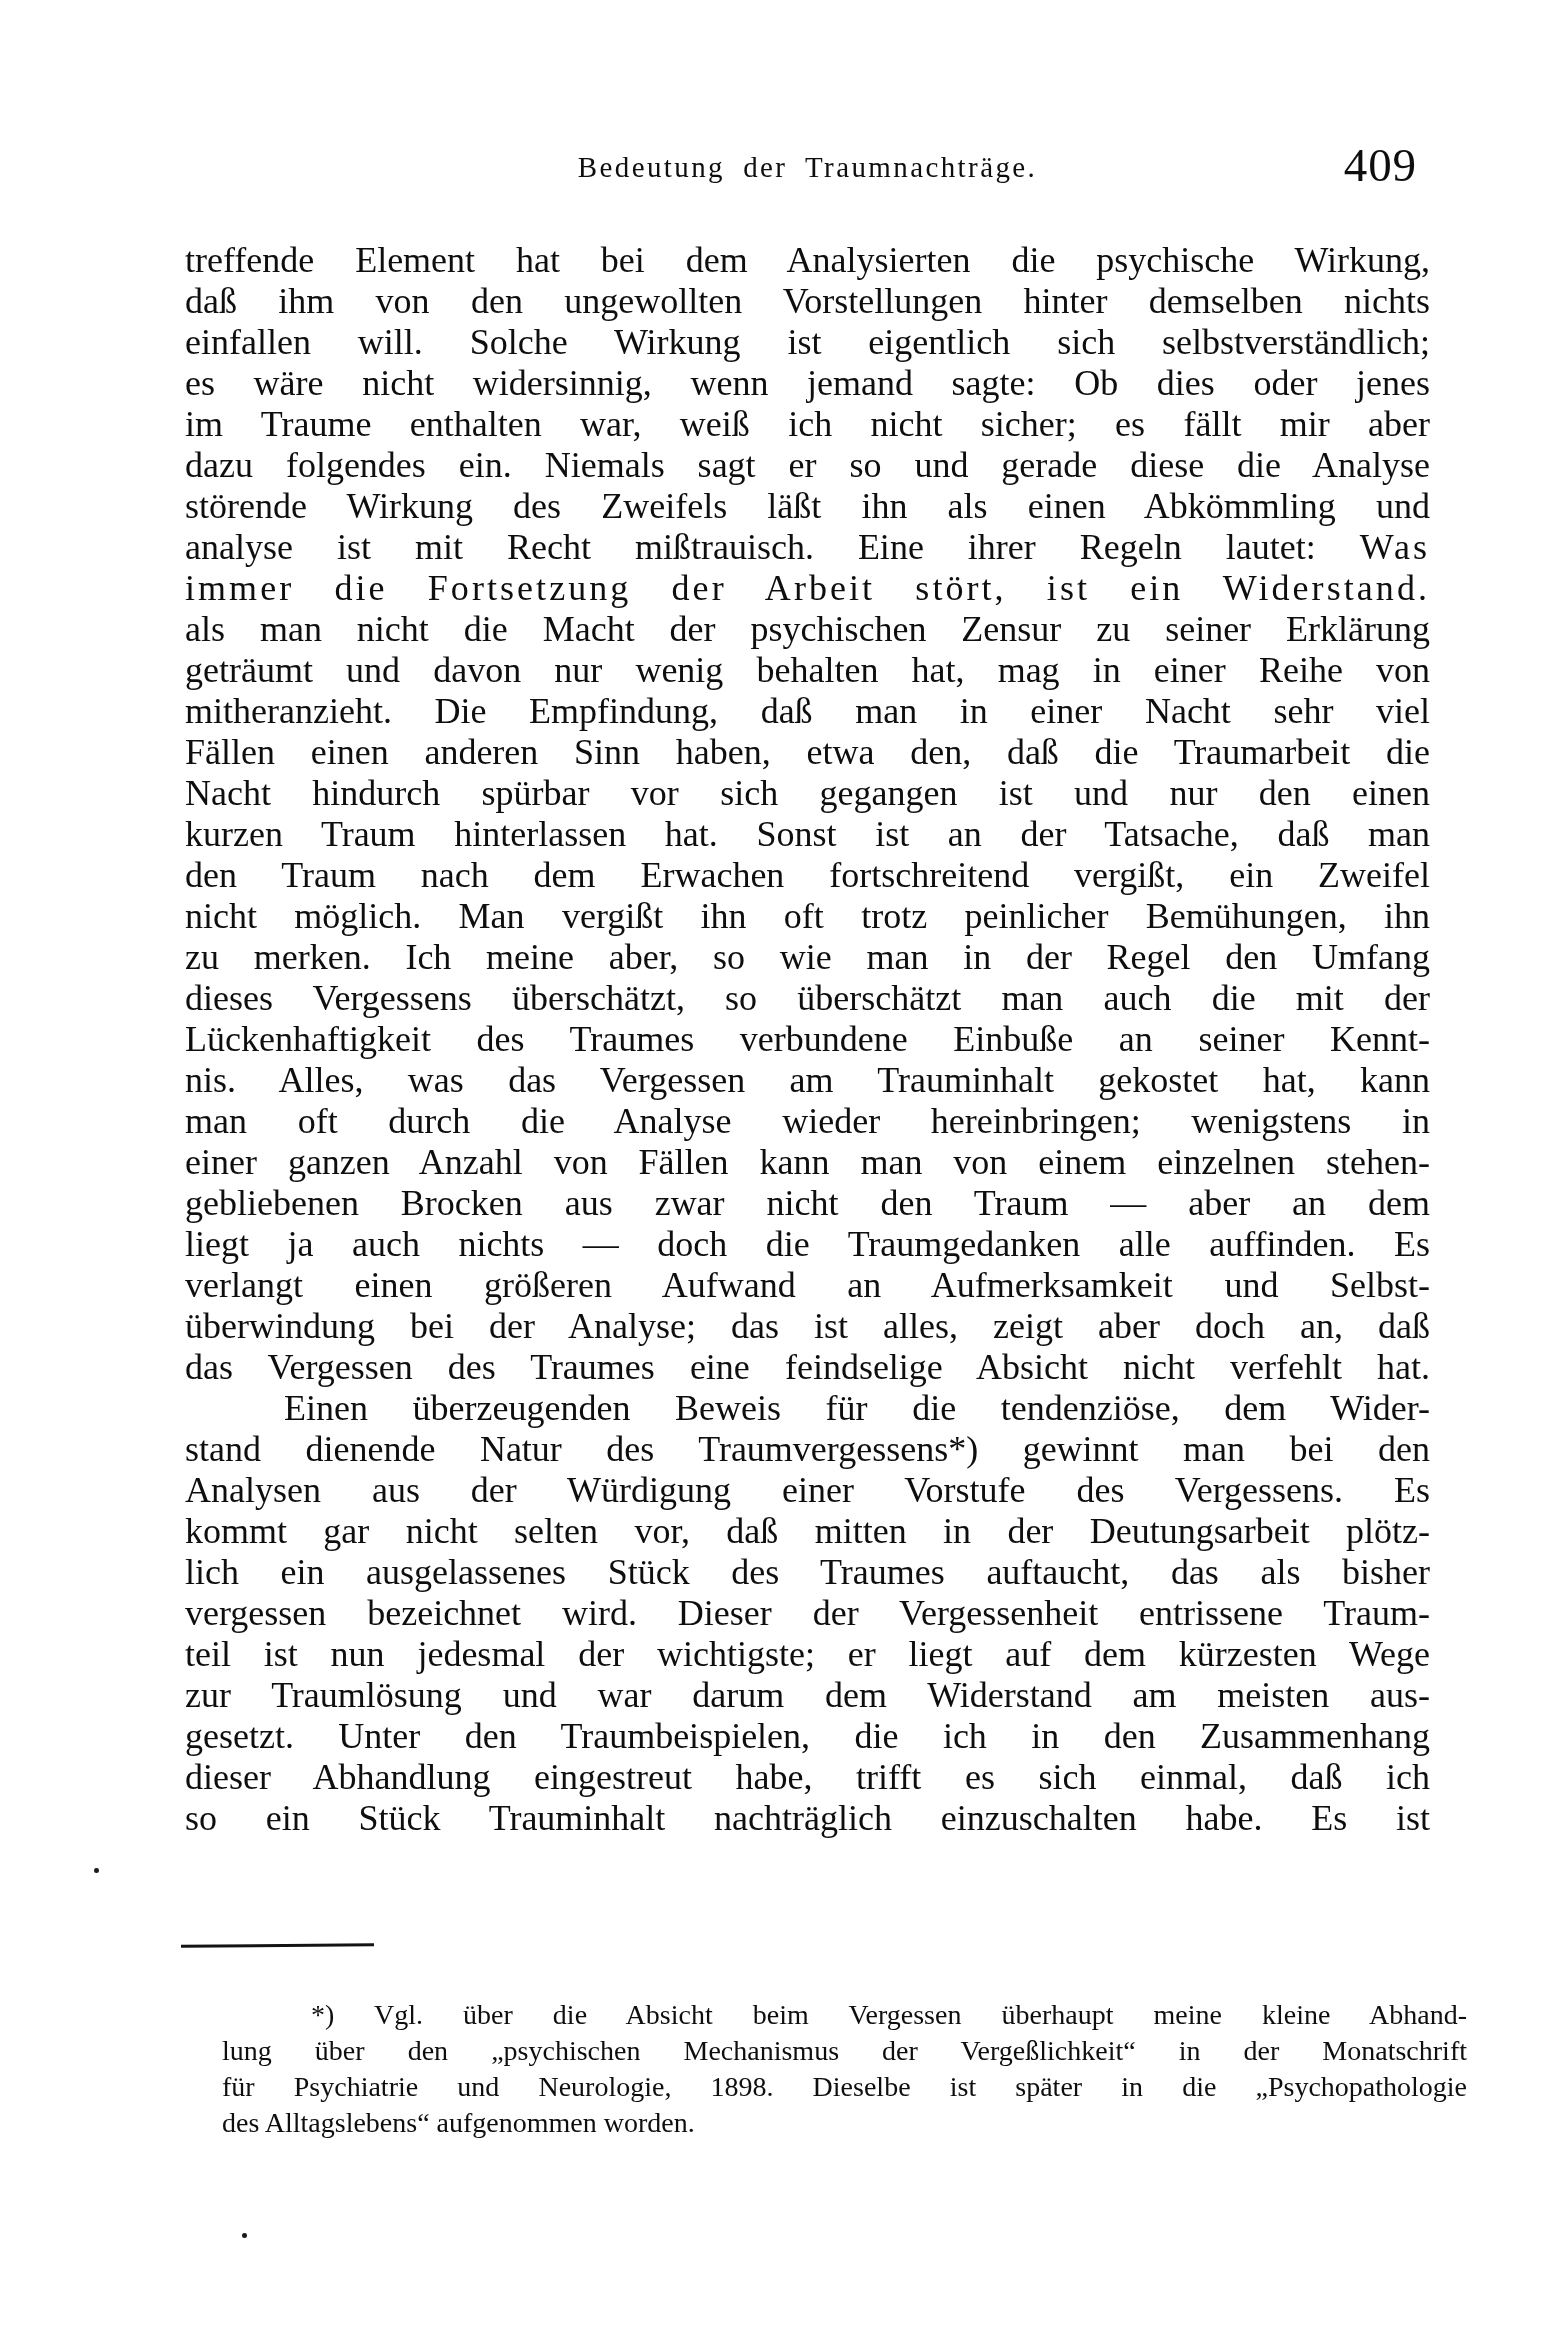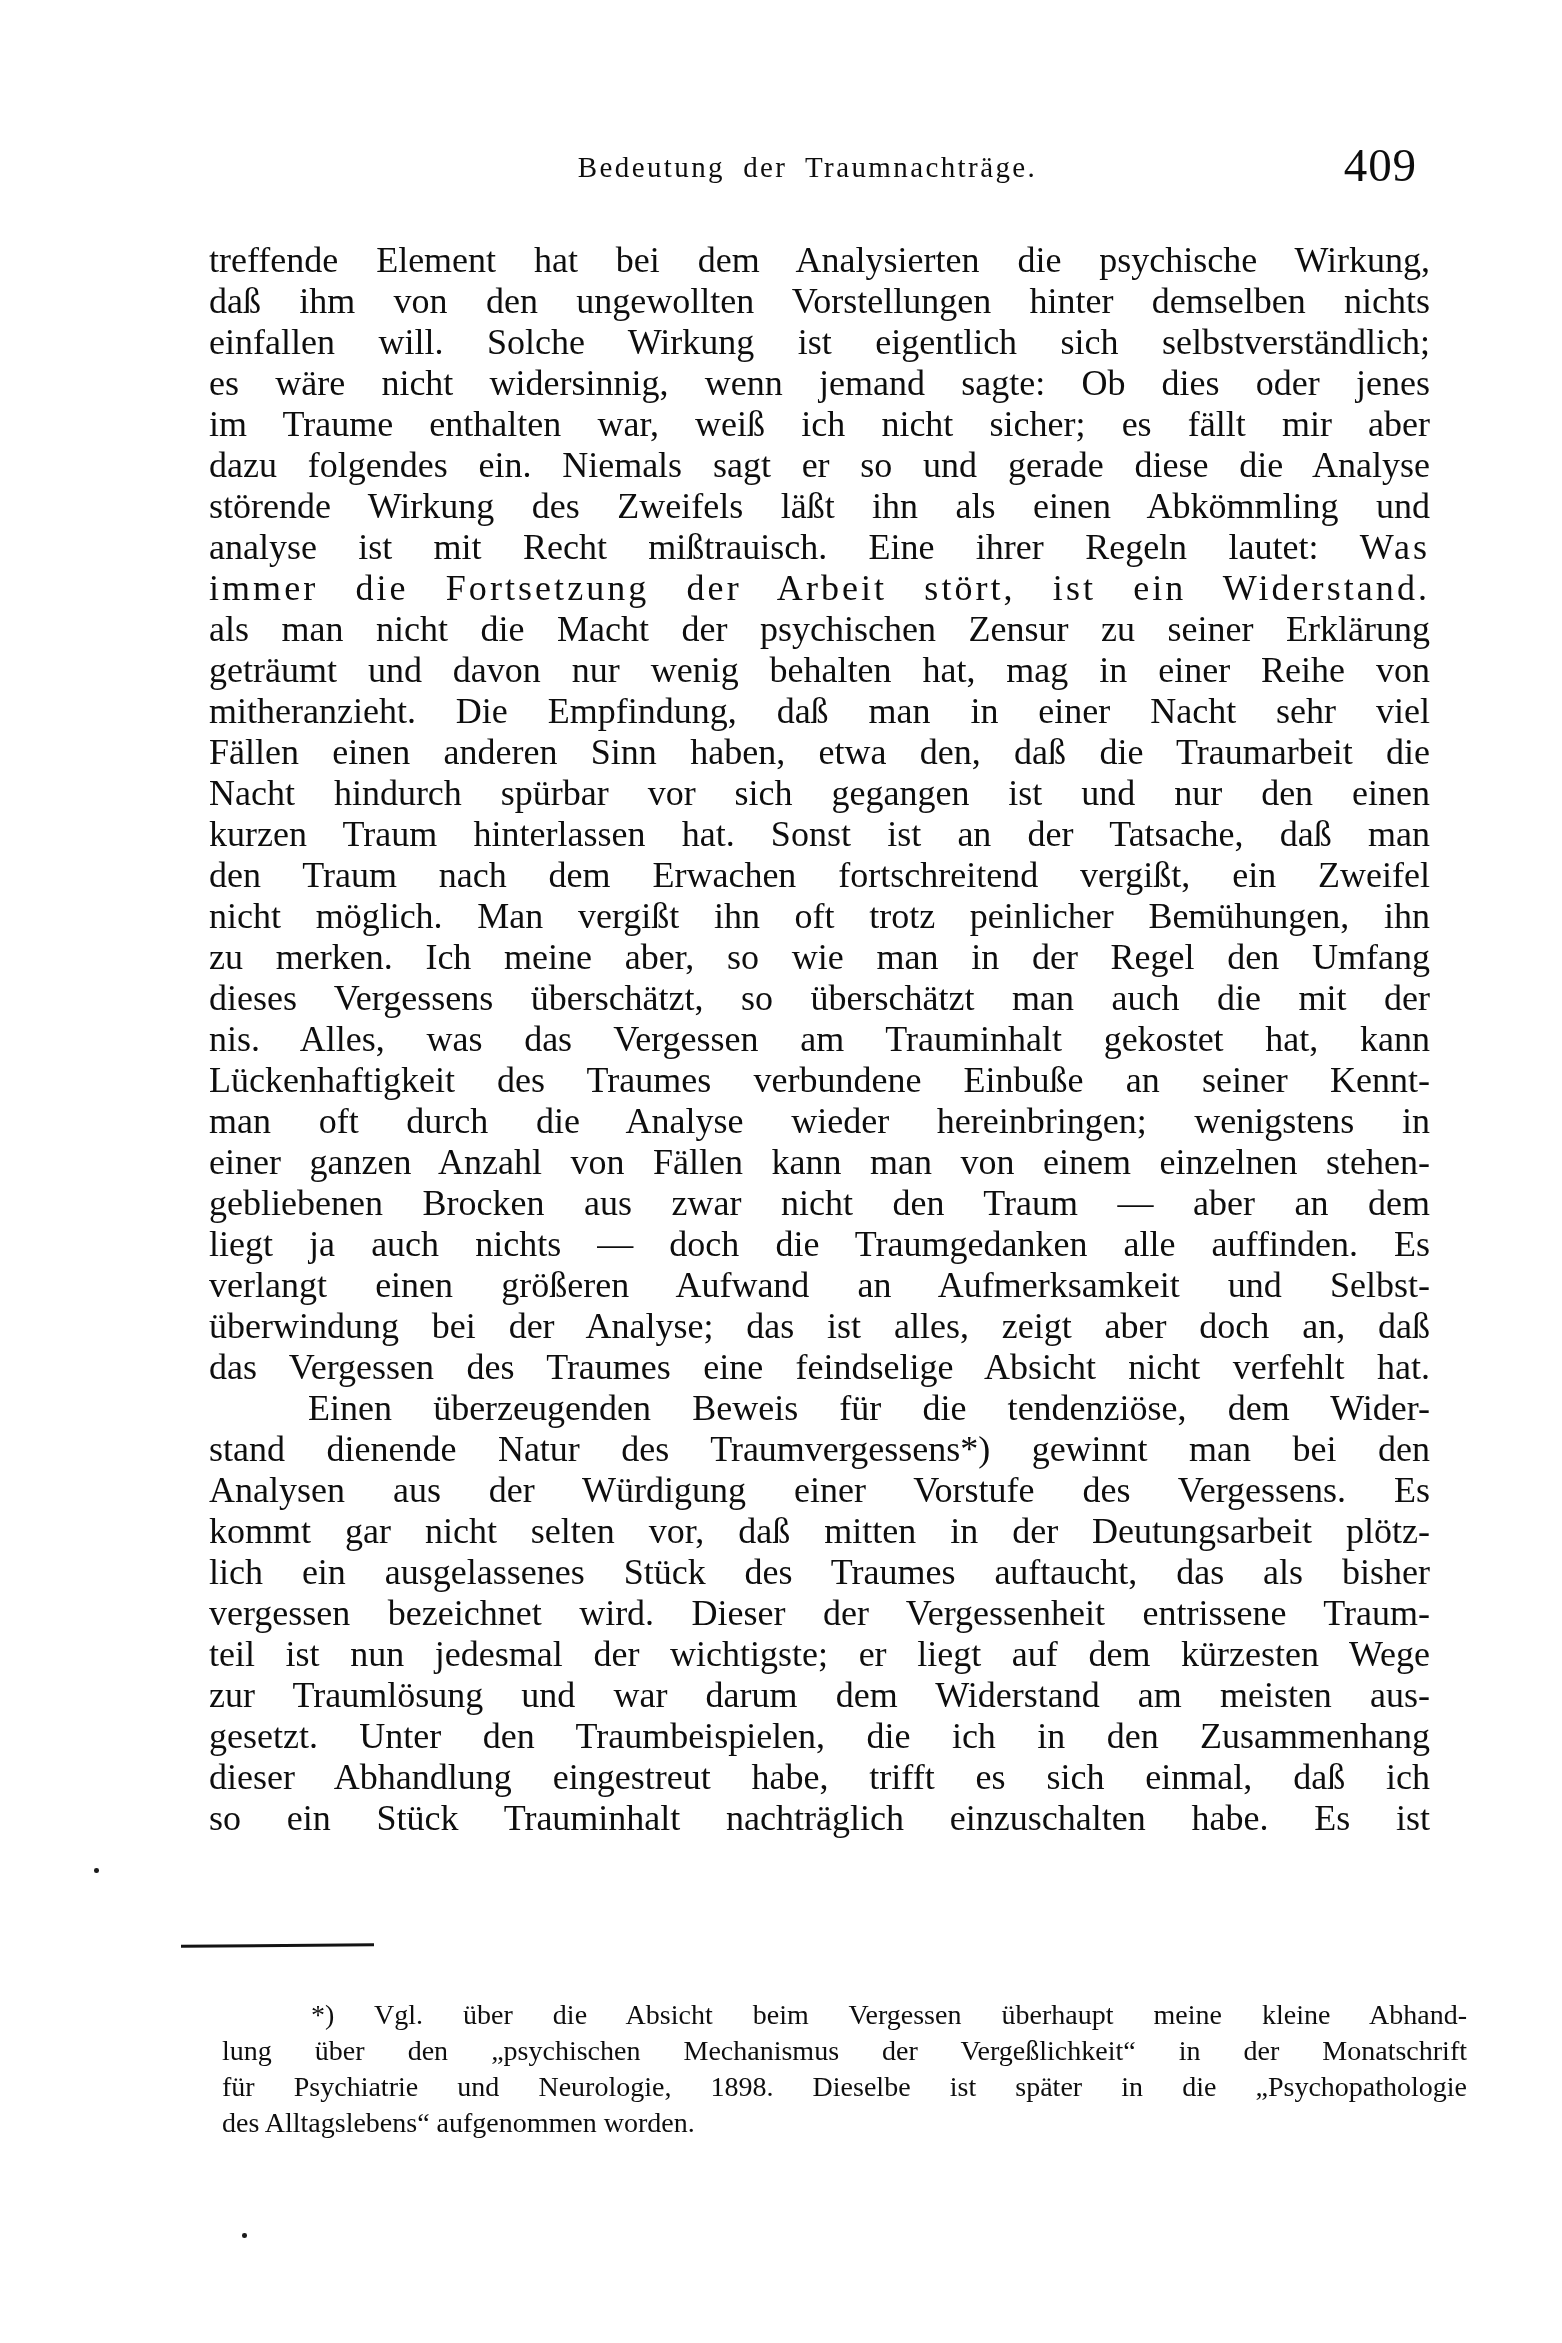--- a/index.html
+++ b/index.html
@@ -39,21 +39,20 @@
     width: 1245px;
     font-size: 36px;
   }
   .line {
     height: 41px;
     line-height: 41px;
     text-align: justify;
     text-align-last: justify;
     overflow: hidden;
     white-space: normal;
-    margin-left: 24px;
   }
   .line.indent { text-indent: 99px; }
   .sperr { letter-spacing: 0.085em; }
   
   .fnrule {
     position: absolute;
     left: 181px; top: 1944px;
     width: 193px; height: 2.8px;
     background: #131313;
     transform: rotate(-0.5deg);
@@ -106,22 +105,22 @@
       <div class="line"><span>als man nicht die Macht der psychischen Zensur zu seiner Erklärung</span></div>
       <div class="line"><span>geträumt und davon nur wenig behalten hat, mag in einer Reihe von</span></div>
       <div class="line"><span>mitheranzieht. Die Empfindung, daß man in einer Nacht sehr viel</span></div>
       <div class="line"><span>Fällen einen anderen Sinn haben, etwa den, daß die Traumarbeit die</span></div>
       <div class="line"><span>Nacht hindurch spürbar vor sich gegangen ist und nur den einen</span></div>
       <div class="line"><span>kurzen Traum hinterlassen hat. Sonst ist an der Tatsache, daß man</span></div>
       <div class="line"><span>den Traum nach dem Erwachen fortschreitend vergißt, ein Zweifel</span></div>
       <div class="line"><span>nicht möglich. Man vergißt ihn oft trotz peinlicher Bemühungen, ihn</span></div>
       <div class="line"><span>zu merken. Ich meine aber, so wie man in der Regel den Umfang</span></div>
       <div class="line"><span>dieses Vergessens überschätzt, so überschätzt man auch die mit der</span></div>
+      <div class="line"><span>Lückenhaftigkeit des Traumes verbundene Einbuße an seiner Kennt-</span></div>
       <div class="line"><span>nis. Alles, was das Vergessen am Trauminhalt gekostet hat, kann</span></div>
-      <div class="line"><span>Lückenhaftigkeit des Traumes verbundene Einbuße an seiner Kennt-</span></div>
       <div class="line"><span>man oft durch die Analyse wieder hereinbringen; wenigstens in</span></div>
       <div class="line"><span>einer ganzen Anzahl von Fällen kann man von einem einzelnen stehen-</span></div>
       <div class="line"><span>gebliebenen Brocken aus zwar nicht den Traum — aber an dem</span></div>
       <div class="line"><span>liegt ja auch nichts — doch die Traumgedanken alle auffinden. Es</span></div>
       <div class="line"><span>verlangt einen größeren Aufwand an Aufmerksamkeit und Selbst-</span></div>
       <div class="line"><span>überwindung bei der Analyse; das ist alles, zeigt aber doch an, daß</span></div>
       <div class="line"><span>das Vergessen des Traumes eine feindselige Absicht nicht verfehlt hat.</span></div>
       <div class="line indent"><span>Einen überzeugenden Beweis für die tendenziöse, dem Wider-</span></div>
       <div class="line"><span>stand dienende Natur des Traumvergessens*) gewinnt man bei den</span></div>
       <div class="line"><span>Analysen aus der Würdigung einer Vorstufe des Vergessens. Es</span></div>

